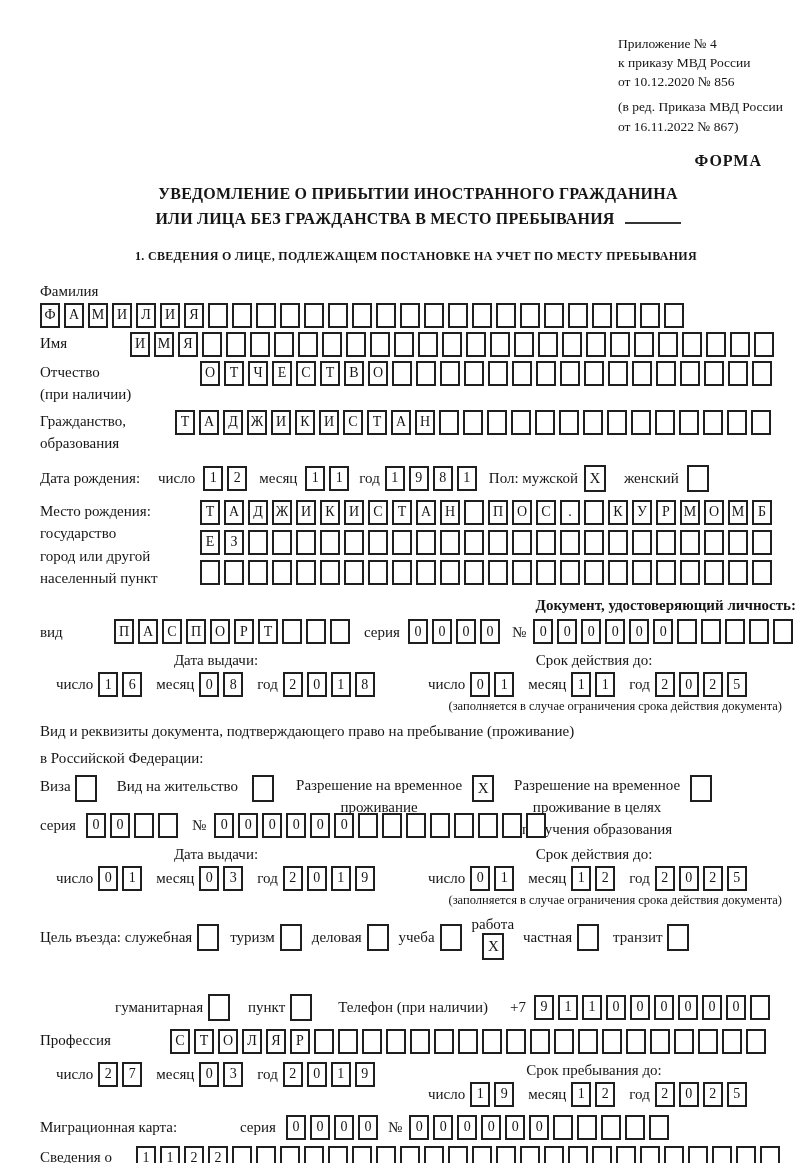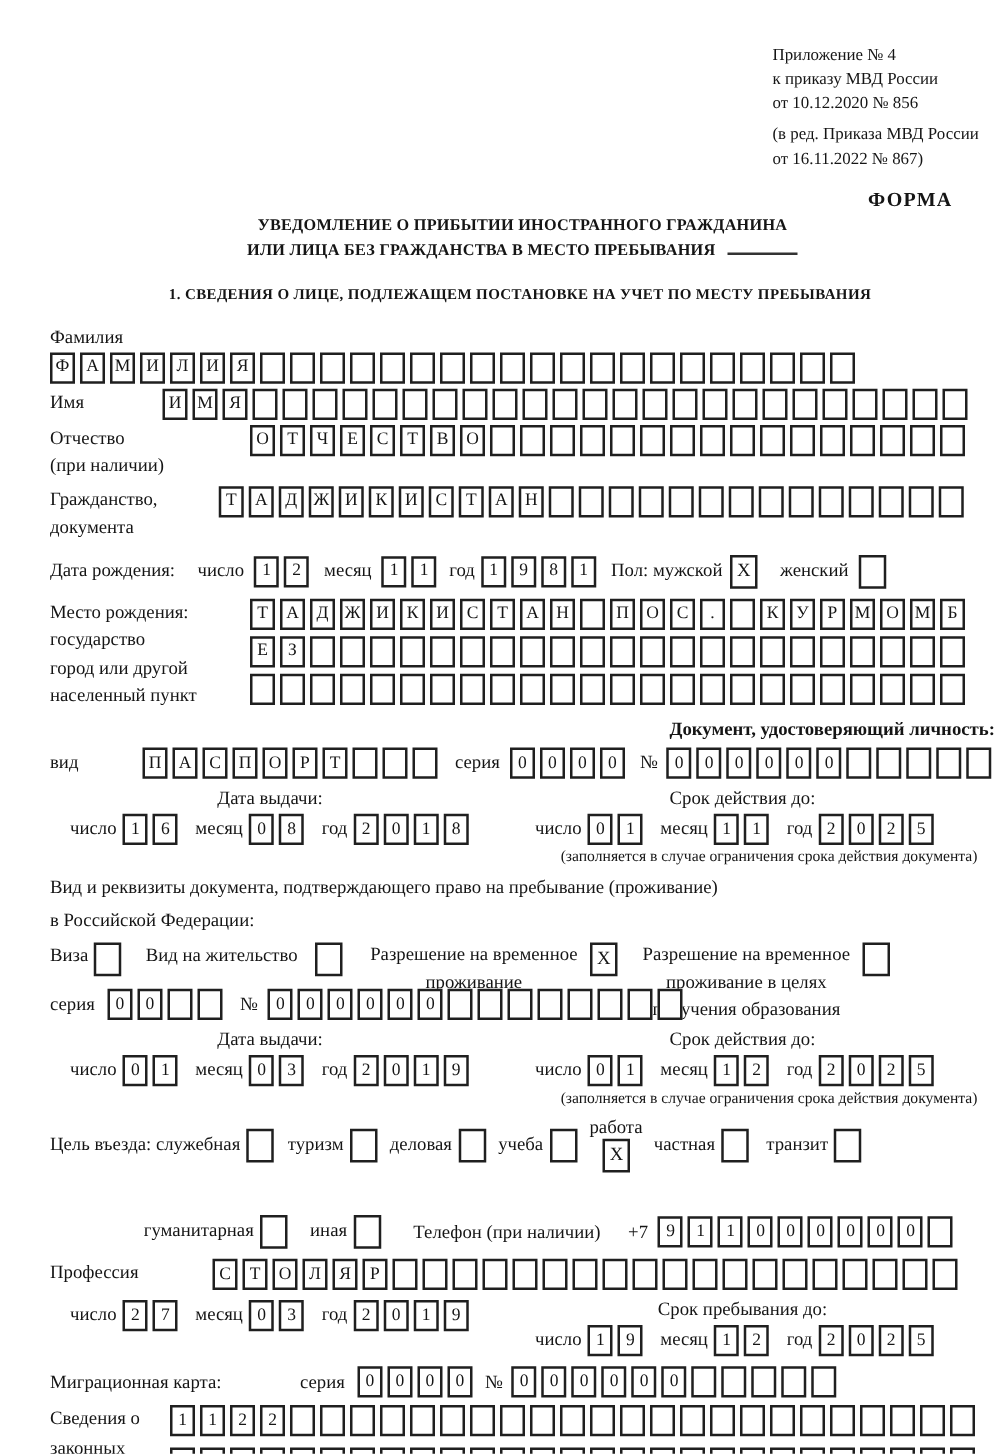--- a/index.html
+++ b/index.html
@@ -8,21 +8,21 @@
     width:800px; height:1163px; overflow:hidden;
     font-family:"Liberation Serif","DejaVu Serif",serif;
     color:#151515; font-size:15px;
   }
   .page { width:800px; height:1163px; padding:34px 4px 0 40px; position:relative; }
 
   
   .appendix { margin-left:578px; width:215px; font-size:13.5px; line-height:1.42; }
   .appendix .amend { margin-top:6px; }
   .forma { text-align:right; padding-right:34px; font-weight:bold; font-size:16px; letter-spacing:1px; margin-top:16px; }
-  .title { text-align:center; font-weight:bold; font-size:13px; line-height:1.55; letter-spacing:.2px; }
+  .title { text-align:center; font-weight:bold; font-size:16px; line-height:1.55; margin-top:12px; letter-spacing:.2px; }
   .title .uline { display:inline-block; width:56px; border-bottom:2px solid #333; margin-left:10px; height:14px; }
   .sec-heading { text-align:center; font-weight:bold; font-size:12px; letter-spacing:.3px; margin-top:18px; margin-right:4px; }
 
   
   .frow { display:flex; align-items:flex-start; margin-top:4px; }
   .flabel { flex:none; line-height:1.5; }
   .strip { display:flex; flex:none; }
   .cell {
     flex:none; width:20px; height:25px; border:2px solid #1f1f1f; margin-right:4px;
     display:flex; align-items:center; justify-content:center;
@@ -180,21 +180,21 @@
         <span class="cell"></span>
         <span class="cell"></span>
         <span class="cell"></span>
         <span class="cell"></span>
       </div>
   </div>
 
   <div class="frow">
     <div class="flabel" style="width:135px;">
       <div>Гражданство,</div>
-      <div>документа</div>
+      <div>образования</div>
     </div>
     <div class="strip">
         <span class="cell">Т</span>
         <span class="cell">А</span>
         <span class="cell">Д</span>
         <span class="cell">Ж</span>
         <span class="cell">И</span>
         <span class="cell">К</span>
         <span class="cell">И</span>
         <span class="cell">С</span>
@@ -581,21 +581,21 @@
   </div>
 
   <div class="purpose-row" style="padding-left:75px;margin-top:34px;">
     <div class="pair">
       <span class="cb-label">гуманитарная</span>
       <div class="strip checkbox">
           <span class="cell"></span>
         </div>
     </div>
     <div class="pair" style="margin-left:14px;">
-      <span class="cb-label">иная</span>
+      <span class="cb-label">пункт</span>
       <div class="strip checkbox">
           <span class="cell"></span>
         </div>
     </div>
     <span class="txt" style="margin-left:22px;">Телефон (при наличии)</span>
     <span class="txt" style="margin-left:22px; margin-right:8px;">+7</span>
     <div class="strip">
         <span class="cell">9</span>
         <span class="cell">1</span>
         <span class="cell">1</span>

